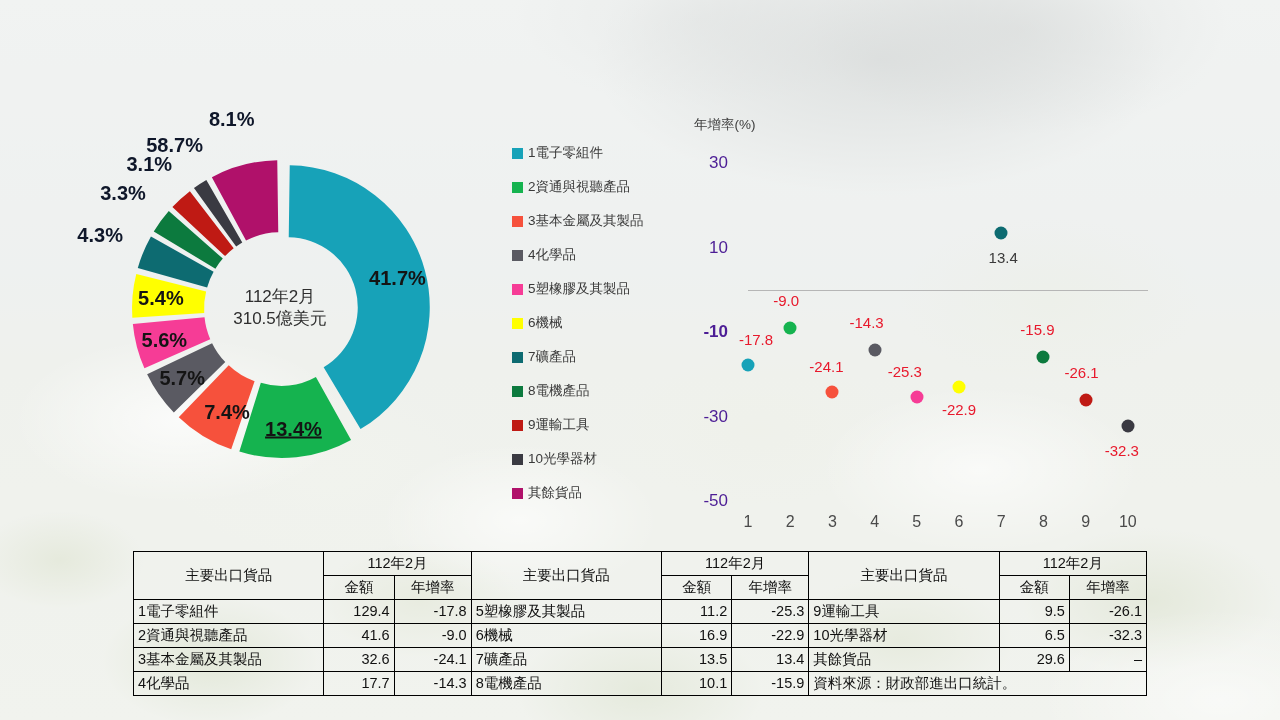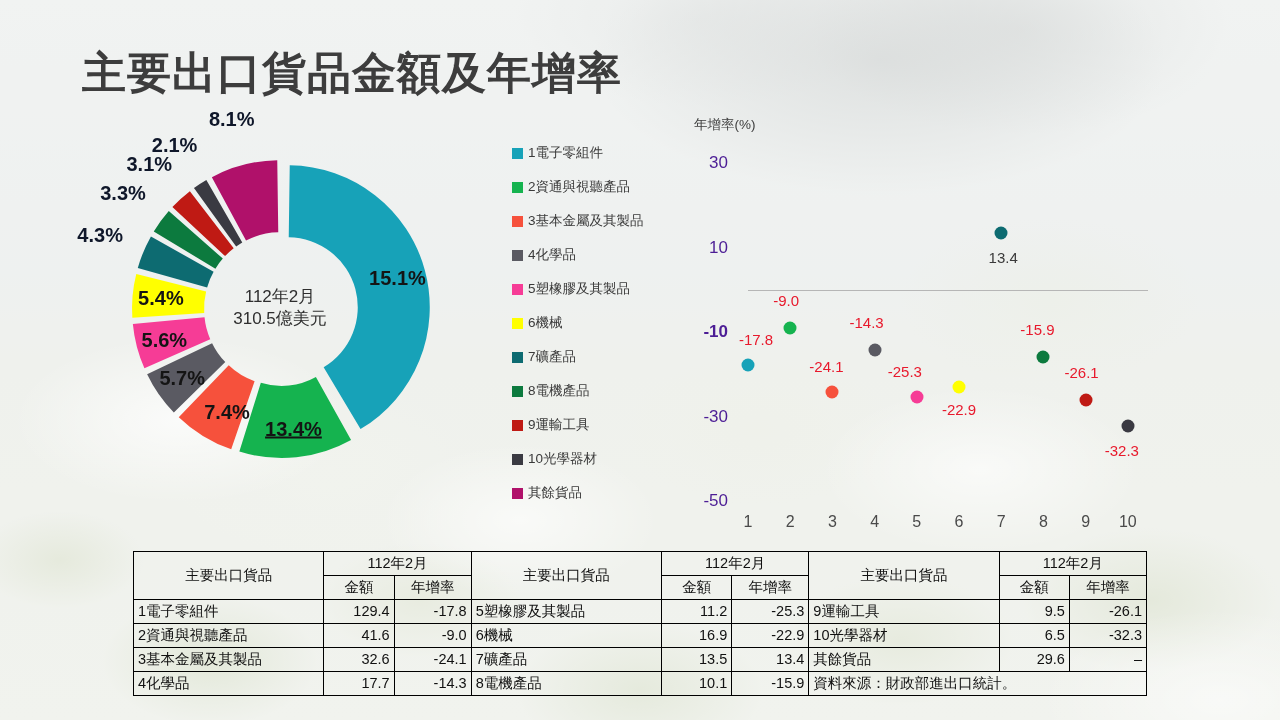--- a/index.html
+++ b/index.html
@@ -110,49 +110,48 @@
 <div id="bg">
   <div class="layer sky"></div>
   <div class="layer hill"></div>
   <div class="layer leaves"></div>
   <div class="layer veil"></div>
   <div class="layer white"></div>
 </div>
 
 <div id="stage">
 
-  <div id="title">主要出口貨品金額及年增率</div>
 
   <div id="donut-wrap">
     <svg id="donut-svg" width="420" height="400" viewBox="0 0 420 400">
       <g id="donut-slices">
           <path d="M219.74363632410189 57.20033995379771 A142 142 0 0 1 290.5348843266142 321.12075416314866 L253.63545342542892 259.29493432088003 A70 70 0 0 0 218.73835933968343 129.19332168246763 Z" fill="#17a2b8"></path>
           <path d="M281.0645874543784 331.88117205965244 A142 142 0 0 1 169.35015558855122 343.4928702615071 L190.83532670999946 274.77324117430896 A70 70 0 0 0 245.90582129174527 269.04916459592994 Z" fill="#15b34f"></path>
           <path d="M161.20454723817642 341.2648889334576 A142 142 0 0 1 108.7484782632059 309.15938464035435 L158.7414807200976 257.3452967361442 A70 70 0 0 0 184.6001062711394 273.17195378204013 Z" fill="#f6513c"></path>
           <path d="M103.85203587849446 304.40859041030274 A142 142 0 0 1 77.12405542741305 266.20164300711156 L142.09651604779683 235.17617990125805 A70 70 0 0 0 155.2722810588933 254.010590592972 Z" fill="#5a5a62"></path>
           <path d="M74.4290724452284 260.3583966150079 A142 142 0 0 1 62.854547143077724 216.09842043700854 L134.5367311429873 209.34086932709388 A70 70 0 0 0 140.2424830524982 231.15916744300904 Z" fill="#f63c96"></path>
           <path d="M62.3377837784648 209.74953794913063 A142 142 0 0 1 66.26710000098686 165.93724762518744 L136.1176887439627 183.39849764515043 A70 70 0 0 0 134.18070187370535 204.9961055513196 Z" fill="#ffff00"></path>
           <path d="M67.79037847340845 160.043058219623 A142 142 0 0 1 80.94512588803401 128.39010744043574 L143.6109214487043 163.8442759788217 A70 70 0 0 0 137.12618680769168 179.44784326433657 Z" fill="#0d6b71"></path>
           <path d="M83.76340555958797 123.51533538159597 A142 142 0 0 1 98.78523790189867 103.01596363138042 L152.81995880336052 150.6000884746632 A70 70 0 0 0 145.41483018391156 160.70541257688214 Z" fill="#0c7a3e"></path>
           <path d="M102.38615152247402 99.03366350566532 A142 142 0 0 1 119.88141605738126 83.13776890170963 L163.695604535286 140.27196958766166 A70 70 0 0 0 155.07117835610637 148.10797396989332 Z" fill="#bf1a14"></path>
           <path d="M123.96567327762557 80.07297865414618 A142 142 0 0 1 136.34548054762388 72.06194803343584 L172.27022064577176 134.45916791445717 A70 70 0 0 0 166.16749875211062 138.4082675162158 Z" fill="#3a3a42"></path>
           <path d="M141.85172453816386 69.2334766483591 A142 142 0 0 1 207.25697180643948 52.23881415010598 L208.26224879085788 124.23179587877588 A70 70 0 0 0 176.02022548959525 132.60944640608375 Z" fill="#b0116a"></path>
         </g>
     </svg>
     <div id="donut-labels">
-        <div class="slice-label inside" style="left: 327.482px; top: 169.756px;">15.1%</div>
+        <div class="slice-label inside" style="left: 327.482px; top: 169.756px;">41.7%</div>
         <div class="slice-label inside" style="left: 223.468px; top: 320.954px; text-decoration: underline;">13.4%</div>
         <div class="slice-label inside" style="left: 157px; top: 303.863px;">7.4%</div>
         <div class="slice-label inside" style="left: 112.18px; top: 270.13px;">5.7%</div>
         <div class="slice-label inside" style="left: 94.3237px; top: 231.512px;">5.6%</div>
         <div class="slice-label inside" style="left: 90.8821px; top: 190.227px;">5.4%</div>
         <div class="slice-label" style="left: 30.1373px; top: 127px;">4.3%</div>
         <div class="slice-label" style="left: 53.017px; top: 85.2308px;">3.3%</div>
         <div class="slice-label" style="left: 79.2906px; top: 56.0387px;">3.1%</div>
-        <div class="slice-label" style="left: 104.593px; top: 36.5652px;">2.1%</div>
+        <div class="slice-label" style="left: 104.593px; top: 36.5652px;">58.7%</div>
         <div class="slice-label" style="left: 161.744px; top: 11.4347px;">8.1%</div>
       </div>
     <div id="donut-center">
       <div>112年2月</div>
       <div>310.5億美元</div>
     </div>
   </div>
 
   <div id="legend">
       <div class="legend-item">

